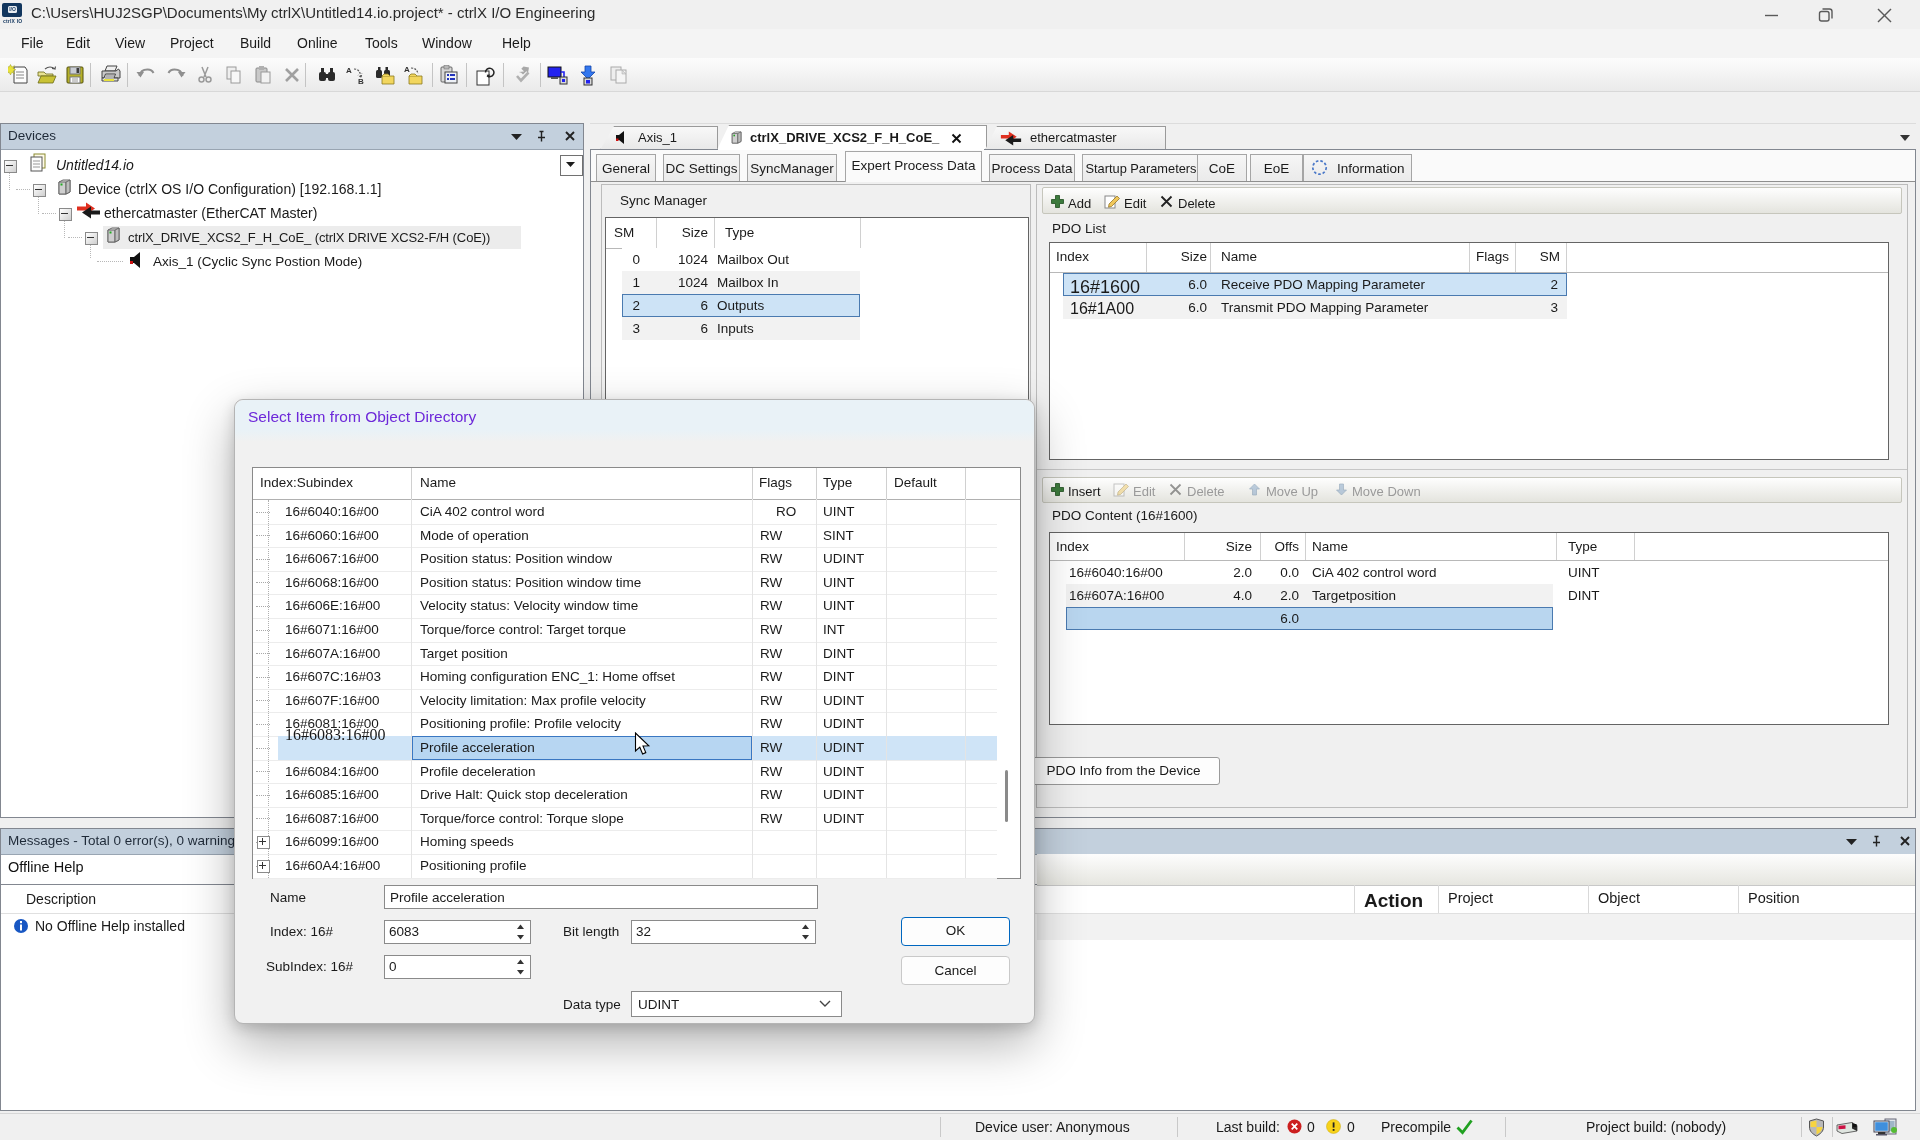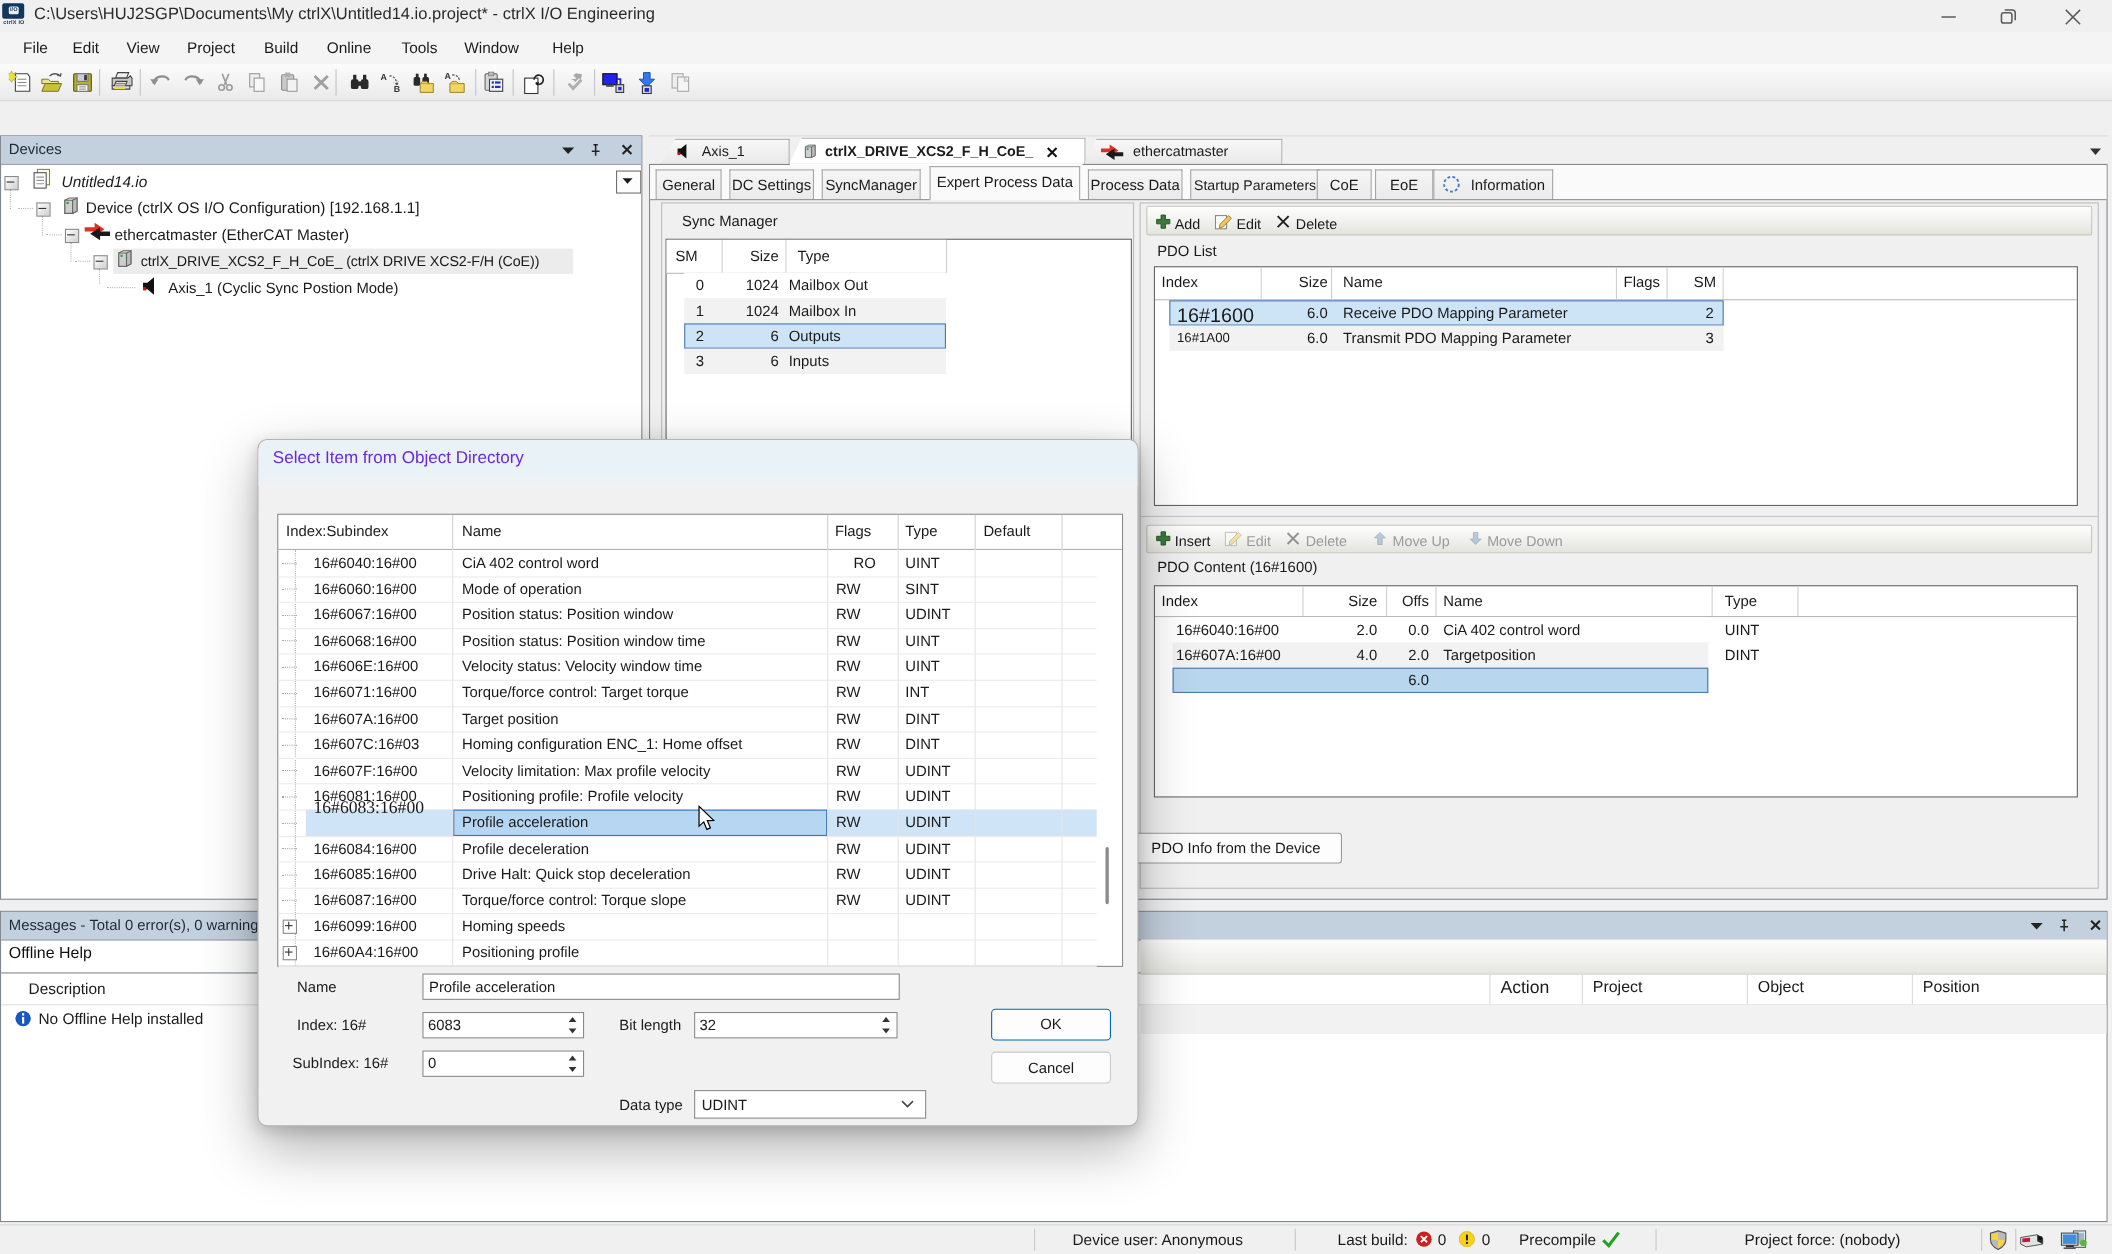--- a/index.html
+++ b/index.html
@@ -328,21 +328,21 @@
 <div class="a" style="left:1469px;top:243px;width:1px;height:29px;background:#d0d0d0;"></div>
 <div class="a" style="left:1515px;top:243px;width:1px;height:29px;background:#d0d0d0;"></div>
 <div class="a" style="left:1566px;top:243px;width:1px;height:29px;background:#d0d0d0;"></div>
 <div class="a" style="left:1050px;top:272px;width:838px;height:1px;background:#b8b8b8;"></div>
 <div class="a" style="left:1063px;top:273px;width:504px;height:23px;background:#cde3f6;border:1px solid #4a7ab0;box-sizing:border-box;"></div>
 <div class="a" style="left:1070px;top:277px;font-size:18px;">16#1600</div>
 <div class="a" style="left:1150px;top:277px;width:57px;text-align:right;font-size:13.5px;">6.0</div>
 <div class="a" style="left:1221px;top:277px;font-size:13.5px;">Receive PDO Mapping Parameter</div>
 <div class="a" style="left:1520px;top:277px;width:38px;text-align:right;font-size:13.5px;">2</div>
 <div class="a" style="left:1063px;top:296px;width:504px;height:23px;background:#f2f2f2;"></div>
-<div class="a" style="left:1070px;top:300px;font-size:12px;">16#1A00</div>
+<div class="a" style="left:1070px;top:300px;font-size:16px;">16#1A00</div>
 <div class="a" style="left:1150px;top:300px;width:57px;text-align:right;font-size:13.5px;">6.0</div>
 <div class="a" style="left:1221px;top:300px;font-size:13.5px;">Transmit PDO Mapping Parameter</div>
 <div class="a" style="left:1520px;top:300px;width:38px;text-align:right;font-size:13.5px;">3</div>
 <div class="a" style="left:1042px;top:477px;width:860px;height:26px;background:linear-gradient(#fefefe,#e4e4de);border:1px solid #c6c6bc;border-radius:2px;box-sizing:border-box;"></div>
 <svg class="a" style="left:1050px;top:482px;" width="15" height="15" viewBox="0 0 15 15">
     <path d="M5.5 1.5 h4 v4 h4 v4 h-4 v4 h-4 v-4 h-4 v-4 h4 z" fill="#3c7a3c" stroke="#1e4e1e" stroke-width="0.8"></path>
   </svg>
 <div class="a" style="left:1068px;top:484px;font-size:13px;">Insert</div>
 <svg class="a" style="left:1113px;top:482px;" width="16" height="15" viewBox="0 0 16 15" opacity="0.45">
     <rect x="1" y="2" width="10" height="12" fill="#fff" stroke="#888"></rect>
@@ -408,21 +408,21 @@
   <div style="position:absolute;left:7px;top:30px;font-size:14.5px;color:#111;">Offline Help</div>
   <div style="position:absolute;left:0;top:55px;width:1036px;height:1px;background:#828790;"></div>
   <div style="position:absolute;left:25px;top:62px;font-size:14px;">Description</div>
   <div style="position:absolute;left:0;top:84px;width:1914px;height:1px;background:#e0e0e0;"></div>
   <svg style="position:absolute;left:12px;top:89px;" width="16" height="16" viewBox="0 0 16 16">
       <circle cx="8" cy="8" r="7" fill="#1857c3"></circle>
       <rect x="7" y="6.5" width="2" height="6" fill="#fff"></rect>
       <rect x="7" y="3" width="2" height="2.2" fill="#fff"></rect>
     </svg>
   <div style="position:absolute;left:34px;top:89px;font-size:14px;">No Offline Help installed</div>
-  <div style="position:absolute;left:1363px;top:61px;font-size:16px;">Action</div>
+  <div style="position:absolute;left:1363px;top:61px;font-size:19px;font-weight:bold;">Action</div>
   <div style="position:absolute;left:1447px;top:61px;font-size:14.5px;">Project</div>
   <div style="position:absolute;left:1597px;top:61px;font-size:14.5px;">Object</div>
   <div style="position:absolute;left:1747px;top:61px;font-size:14.5px;">Position</div>
   <div style="position:absolute;left:1353px;top:56px;width:1px;height:28px;background:#d9d9d9;"></div>
   <div style="position:absolute;left:1437px;top:56px;width:1px;height:28px;background:#d9d9d9;"></div>
   <div style="position:absolute;left:1587px;top:56px;width:1px;height:28px;background:#d9d9d9;"></div>
   <div style="position:absolute;left:1737px;top:56px;width:1px;height:28px;background:#d9d9d9;"></div>
   <div style="position:absolute;left:1036px;top:85px;width:878px;height:26px;background:#f2f2f2;"></div>
 </div>
 
@@ -440,21 +440,21 @@
   <svg style="position:absolute;left:1326px;top:5px;" width="15" height="15" viewBox="0 0 15 15">
       <circle cx="7.5" cy="7.5" r="7" fill="#f7d21a" stroke="#c9a90a" stroke-width="0.5"></circle>
       <rect x="6.7" y="3.4" width="1.8" height="5.2" fill="#222"></rect>
       <rect x="6.7" y="10" width="1.8" height="1.8" fill="#222"></rect>
     </svg>
   <span style="position:absolute;left:1347px;top:5px;font-size:14px;">0</span>
   <span style="position:absolute;left:1381px;top:5px;font-size:14px;">Precompile</span>
   <svg style="position:absolute;left:1455px;top:4px;" width="19" height="17" viewBox="0 0 19 17">
       <path d="M2.5 9.5 l5 5 L16.5 2.5" fill="none" stroke="#21a121" stroke-width="2.8"></path>
     </svg>
-  <span style="position:absolute;left:1586px;top:5px;font-size:14px;">Project force: (nobody)</span>
+  <span style="position:absolute;left:1586px;top:5px;font-size:14px;">Project build: (nobody)</span>
   <div style="position:absolute;left:1801px;top:3px;height:20px;width:1px;background:#c9c9c9;"></div>
   <div style="position:absolute;left:1832px;top:3px;height:20px;width:1px;background:#c9c9c9;"></div>
   <svg style="position:absolute;left:1808px;top:4px;" width="17" height="19" viewBox="0 0 17 19">
       <path d="M8.5 1 L15.5 3 V9 c0 4.5-3.2 7-7 9 C4.7 16 1.5 13.5 1.5 9 V3 Z" fill="#b9b9b9" stroke="#555" stroke-width="1"></path>
       <path d="M8.5 2.5 V9 H2.5 V3.8 Z" fill="#f7d440"></path>
       <path d="M8.5 9 H14.5 C14 13 11.5 15 8.5 16.6 Z" fill="#f7d440"></path>
     </svg>
   <svg style="position:absolute;left:1836px;top:7px;" width="23" height="14" viewBox="0 0 23 14">
       <path d="M1 4 L16 1.5 L21 4.5 L21 10 L6 12.5 L1 10 Z" fill="#dfe5e0" stroke="#444" stroke-width="0.8"></path>
       <path d="M16 1.5 L21 4.5 L21 10 L16 7.5 Z" fill="#2a2a2a"></path>

